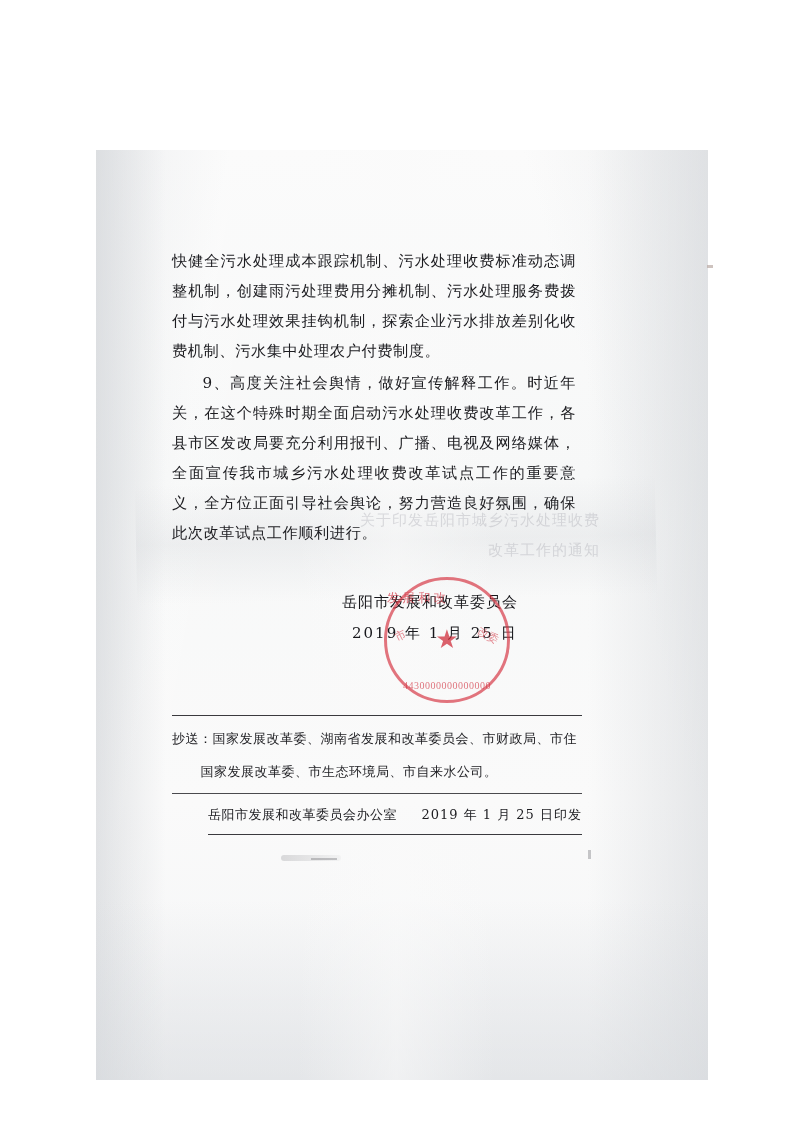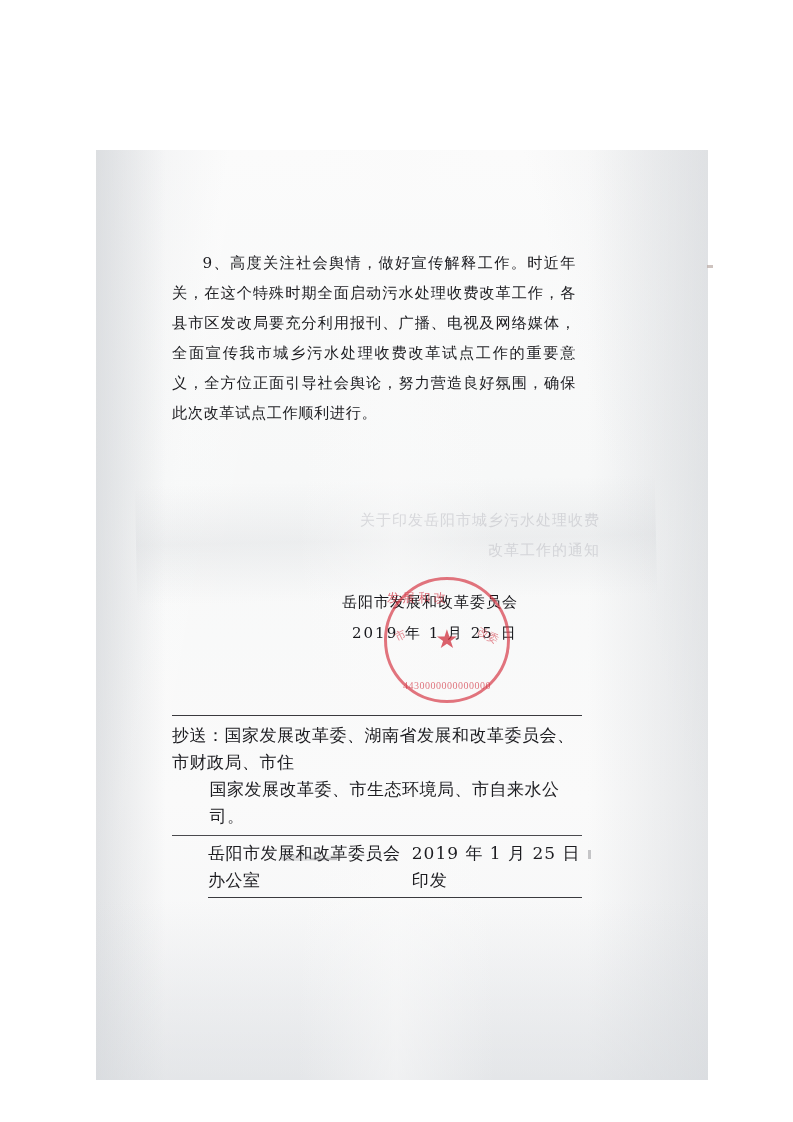--- a/index.html
+++ b/index.html
@@ -185,22 +185,22 @@
     pointer-events: none;
   }
 
   
   #footer {
     position: absolute;
     left: 76px;
     top: 565px;
     width: 410px;
     color: #1c1c20;
-    font-size: 17px;
-    line-height: 27px;
+    font-size: 13px;
+    line-height: 33px;
     letter-spacing: 0.5px;
     font-family: "DejaVu Serif", "Liberation Serif", serif;
   }
   #footer .rule {
     height: 1px;
     background: #3a3a3e;
     width: 100%;
   }
   #footer .rule.thin {
     background: #4a4a4e;
@@ -262,20 +262,21 @@
     <div class="streak s4"></div>
     <div class="streak s5"></div>
     <div class="edge-mark"></div>
 
     <div id="ghost">
       <div>关于印发岳阳市城乡污水处理收费</div>
       <div>改革工作的通知</div>
     </div>
 
     <div id="content">
+      <p>快健全污水处理成本跟踪机制、污水处理收费标准动态调整机制，创建雨污处理费用分摊机制、污水处理服务费拨付与污水处理效果挂钩机制，探索企业污水排放差别化收费机制、污水集中处理农户付费制度。</p>
       <div class="para-gap"></div>
       <p class="indent">9、高度关注社会舆情，做好宣传解释工作。时近年关，在这个特殊时期全面启动污水处理收费改革工作，各县市区发改局要充分利用报刊、广播、电视及网络媒体，全面宣传我市城乡污水处理收费改革试点工作的重要意义，全方位正面引导社会舆论，努力营造良好氛围，确保此次改革试点工作顺利进行。</p>
     </div>
 
     <div id="ghost2"></div>
 
     <div id="signature">
       <div id="sig-org">岳阳市发展和改革委员会</div>
       <div id="sig-date">2019 年 1 月 25 日</div>
     </div>

